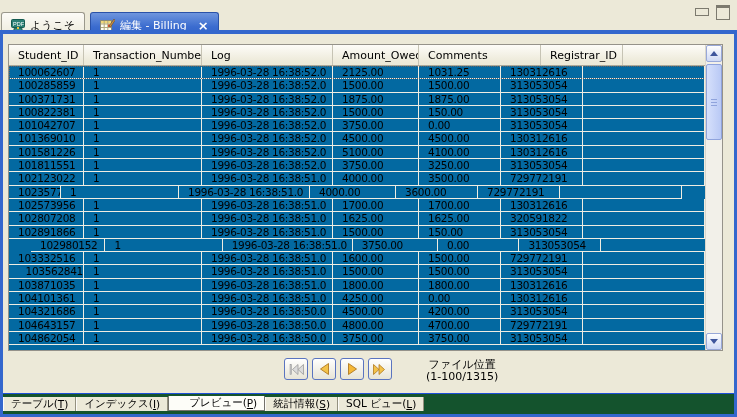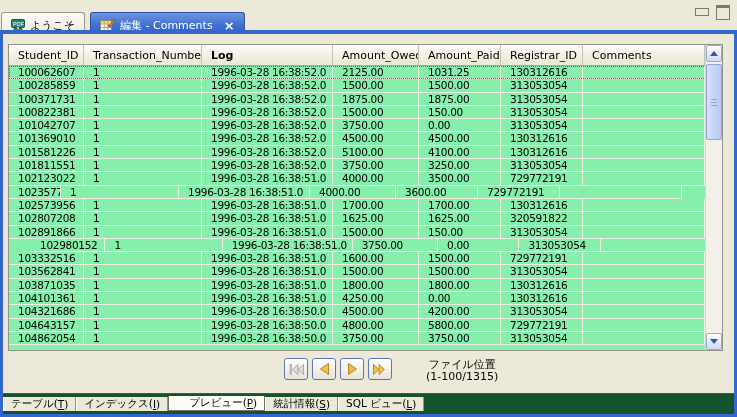--- a/index.html
+++ b/index.html
@@ -16,21 +16,21 @@
   .ttab .close{font-weight:bold;font-size:13px;line-height:13px;margin-left:6px;color:#fff;cursor:pointer;}
   .viewctrl{position:absolute;right:7px;top:5px;display:flex;gap:7px;align-items:flex-start;}
   .ico-min{width:12px;height:6px;border:1px solid #7c7a6e;background:#ece9d8;margin-top:3px;}
   .ico-max{width:12px;height:11px;border:1px solid #7c7a6e;border-top:3px solid #7c7a6e;background:#ece9d8;}
 
   
   .frame{position:absolute;top:30px;left:0;right:0;bottom:0;background:#ece9d8;
          border:3px solid #3467cd;border-top:4px solid #3467cd;box-sizing:border-box;}
 
   
-  .tablepanel{position:absolute;left:5px;top:10px;width:715px;height:307px;background:#86efac;
+  .tablepanel{position:absolute;left:5px;top:10px;width:715px;height:307px;background:#0369a1;
               border:1px solid #95928a;box-sizing:border-box;}
   .thead{display:flex;height:21px;background:linear-gradient(180deg,#fdfcf8,#ece9d8 85%);
          border-bottom:1px solid #aca899;box-sizing:border-box;}
   .th{box-sizing:border-box;padding:4px 0 0 9px;border-right:1px solid #c6c3b4;
       overflow:hidden;white-space:nowrap;font-size:11px;}
   .tbody{position:relative;}
   .tr{display:flex;height:13.3px;line-height:13px;}
   .td{box-sizing:border-box;padding-left:9px;border-right:1px solid #efede2;border-bottom:1px solid #efede2;
       overflow:hidden;white-space:nowrap;font-size:10.5px;letter-spacing:-0.3px;}
   .tr.focused{outline:1px dotted #666;outline-offset:-1px;}
@@ -81,40 +81,39 @@
       <svg width="15" height="14" viewBox="0 0 15 14">
         <rect x="0.5" y="1.5" width="11" height="11" fill="#fffdf0" stroke="#8a8a7a"></rect>
         <rect x="1" y="2" width="10" height="2.5" fill="#f0d878"></rect>
         <line x1="4.2" y1="2" x2="4.2" y2="12" stroke="#b0a880" stroke-width="1"></line>
         <line x1="7.8" y1="2" x2="7.8" y2="12" stroke="#b0a880" stroke-width="1"></line>
         <line x1="1" y1="5" x2="11" y2="5" stroke="#b0a880" stroke-width="1"></line>
         <line x1="1" y1="8.5" x2="11" y2="8.5" stroke="#b0a880" stroke-width="1"></line>
         <rect x="8" y="5.5" width="3" height="2.5" fill="#e05030"></rect>
         <path d="M14 0 L9 7 L10.5 8 L15 1.5 Z" fill="#c89048" stroke="#6a4820" stroke-width="0.6"></path>
       </svg>
-      <span>編集 - Comments</span>
+      <span>編集 - Billing</span>
       <span class="close">×</span>
     </div>
     <div class="viewctrl">
       <span class="ico-min"></span>
       <span class="ico-max"></span>
     </div>
   </div>
 
   <div class="frame">
 
     <div class="tablepanel">
       <div class="thead" id="thead">
           <div class="th" style="width: 75px;">Student_ID</div>
           <div class="th" style="width: 118px;">Transaction_Number</div>
-          <div class="th" style="width: 131px; font-weight: bold;">Log</div>
+          <div class="th" style="width: 131px;">Log</div>
           <div class="th" style="width: 86px;">Amount_Owed</div>
-          <div class="th" style="width: 82px;">Amount_Paid</div>
+          <div class="th" style="width: 122px;">Comments</div>
           <div class="th" style="width: 82px;">Registrar_ID</div>
-          <div class="th" style="width: 122px;">Comments</div>
         </div>
       <div class="tbody" id="tbody">
           <div class="tr focused">
             <div class="td" style="width: 75px;">100062607</div>
             <div class="td" style="width: 118px;">1</div>
             <div class="td" style="width: 131px;">1996-03-28 16:38:52.0</div>
             <div class="td" style="width: 86px;">2125.00</div>
             <div class="td" style="width: 82px;">1031.25</div>
             <div class="td" style="width: 82px;">130312616</div>
             <div class="td" style="width: 122px;"></div>
@@ -239,21 +238,21 @@
           <div class="tr">
             <div class="td" style="width: 75px;">103332516</div>
             <div class="td" style="width: 118px;">1</div>
             <div class="td" style="width: 131px;">1996-03-28 16:38:51.0</div>
             <div class="td" style="width: 86px;">1600.00</div>
             <div class="td" style="width: 82px;">1500.00</div>
             <div class="td" style="width: 82px;">729772191</div>
             <div class="td" style="width: 122px;"></div>
           </div>
           <div class="tr">
-            <div class="td" style="width: 75px;">103562841</div>
+            <div class="td" style="width: 75px; text-align: right;">103562841</div>
             <div class="td" style="width: 118px;">1</div>
             <div class="td" style="width: 131px;">1996-03-28 16:38:51.0</div>
             <div class="td" style="width: 86px;">1500.00</div>
             <div class="td" style="width: 82px;">1500.00</div>
             <div class="td" style="width: 82px;">313053054</div>
             <div class="td" style="width: 122px;"></div>
           </div>
           <div class="tr">
             <div class="td" style="width: 75px;">103871035</div>
             <div class="td" style="width: 118px;">1</div>
@@ -279,21 +278,21 @@
             <div class="td" style="width: 86px;">4500.00</div>
             <div class="td" style="width: 82px;">4200.00</div>
             <div class="td" style="width: 82px;">313053054</div>
             <div class="td" style="width: 122px;"></div>
           </div>
           <div class="tr">
             <div class="td" style="width: 75px;">104643157</div>
             <div class="td" style="width: 118px;">1</div>
             <div class="td" style="width: 131px;">1996-03-28 16:38:50.0</div>
             <div class="td" style="width: 86px;">4800.00</div>
-            <div class="td" style="width: 82px;">5800.00</div>
+            <div class="td" style="width: 82px;">4700.00</div>
             <div class="td" style="width: 82px;">729772191</div>
             <div class="td" style="width: 122px;"></div>
           </div>
           <div class="tr">
             <div class="td" style="width: 75px;">104862054</div>
             <div class="td" style="width: 118px;">1</div>
             <div class="td" style="width: 131px;">1996-03-28 16:38:50.0</div>
             <div class="td" style="width: 86px;">3750.00</div>
             <div class="td" style="width: 82px;">3750.00</div>
             <div class="td" style="width: 82px;">313053054</div>

